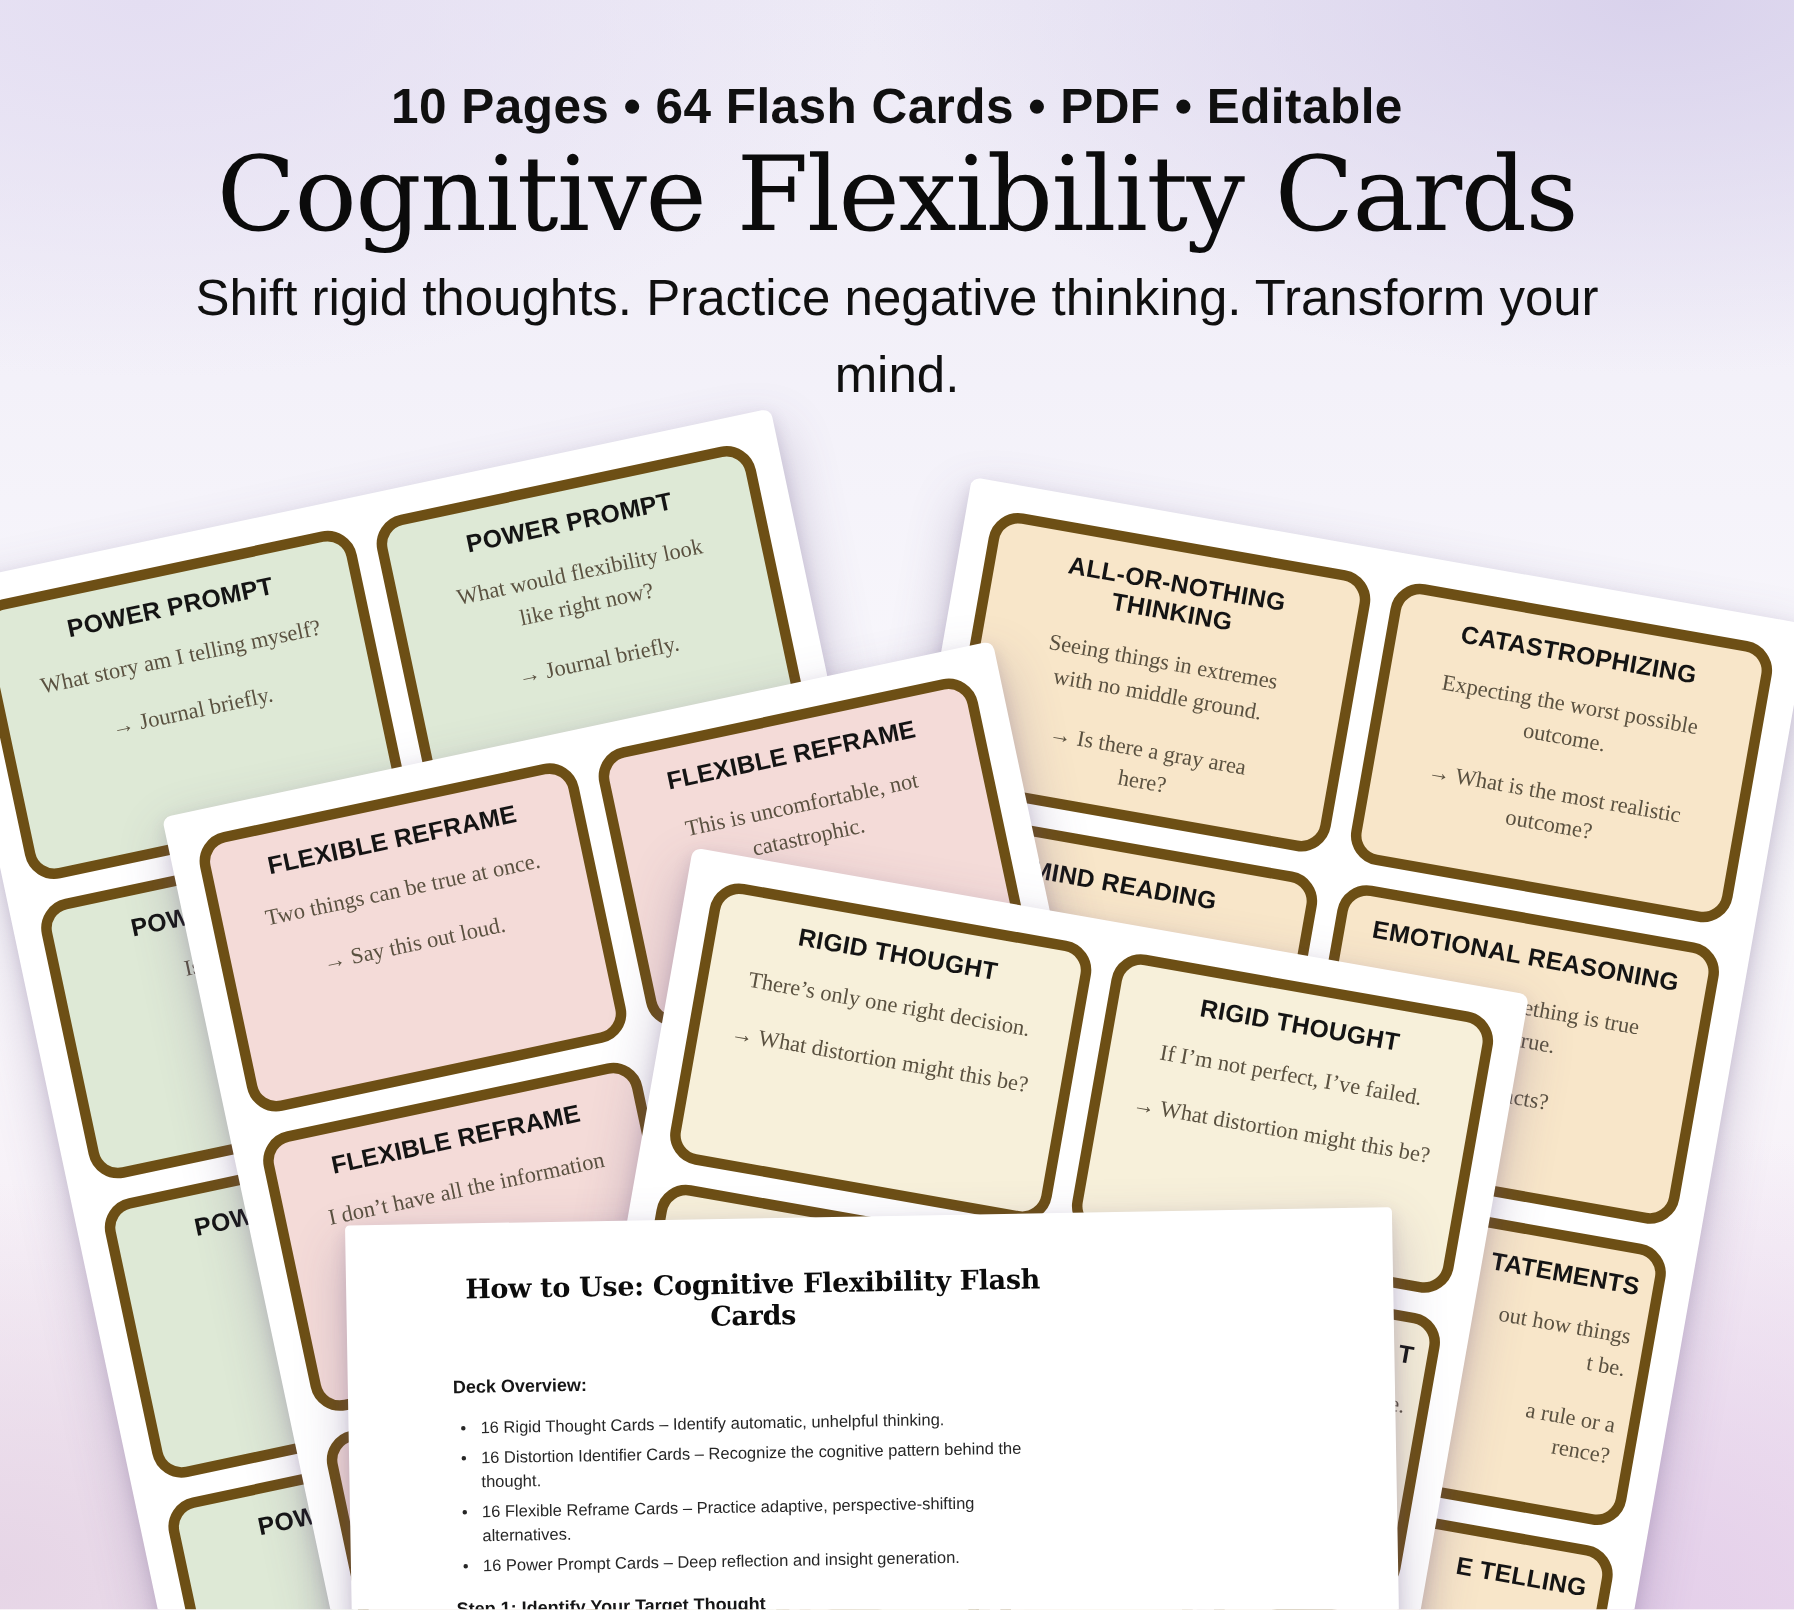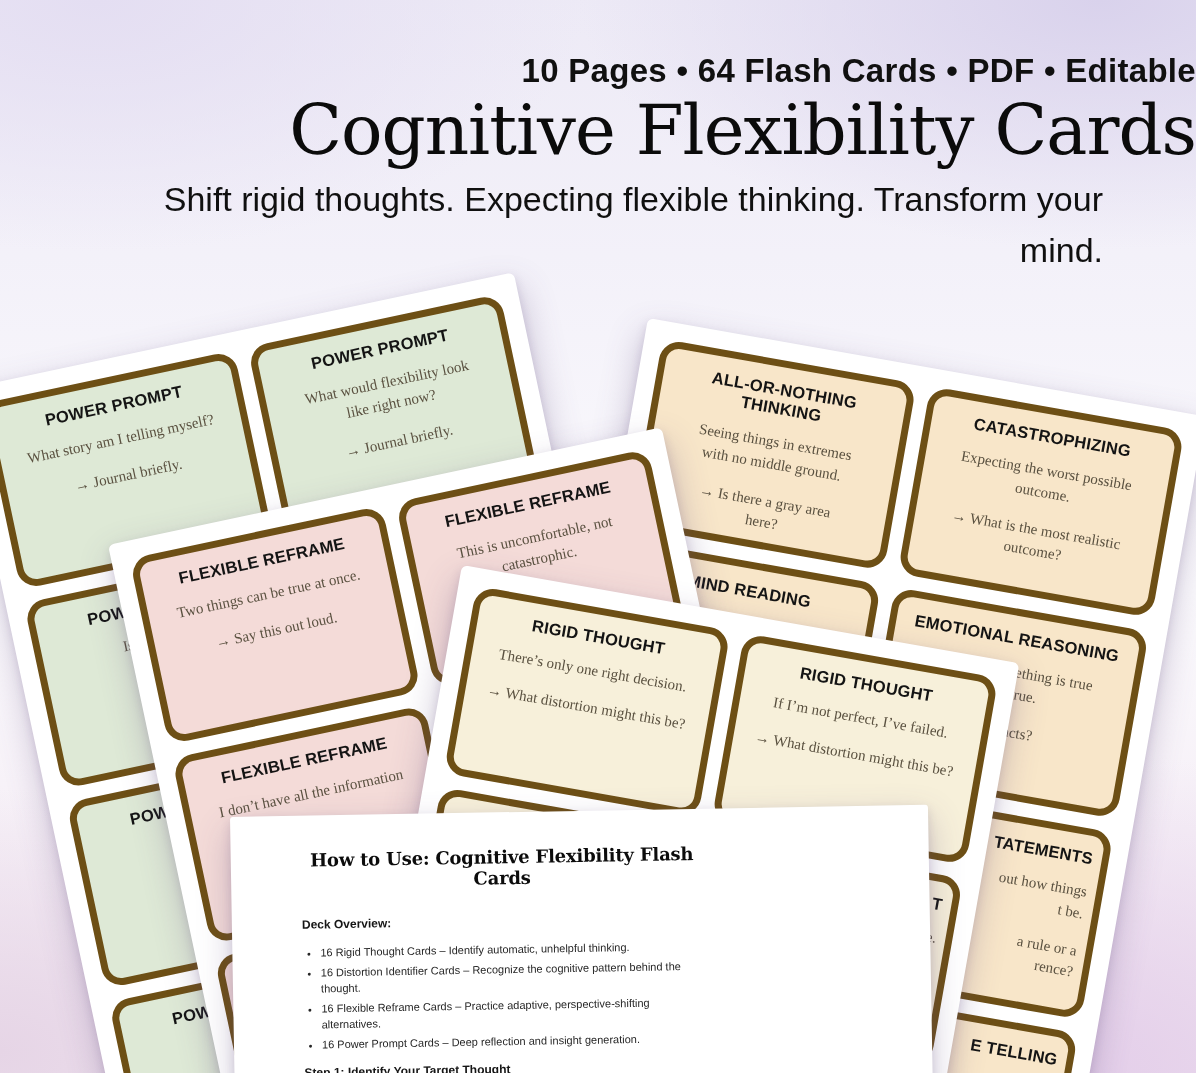--- a/index.html
+++ b/index.html
@@ -6,21 +6,21 @@
   .stage{
     position:relative;width:1196px;height:1073px;overflow:hidden;
     font-family:"Liberation Sans",sans-serif;
     background:
       radial-gradient(900px 520px at 88% 100%, #e3cde9 0%, rgba(227,205,233,0) 62%),
       radial-gradient(700px 480px at 0% 98%, #e6d5e6 0%, rgba(230,213,230,0) 55%),
       radial-gradient(820px 420px at 8% 0%, #e4def2 0%, rgba(228,222,242,0) 60%),
       radial-gradient(900px 430px at 92% 0%, #d9d2ec 0%, rgba(217,210,236,0) 58%),
       linear-gradient(180deg,#edeaf6 0%,#fbfafd 55%,#f1e6f1 100%);
   }
-  .header{position:absolute;top:52px;left:0;right:0;text-align:right;z-index:6;}
+  .header{position:absolute;top:52px;left:0;right:0;text-align:center;z-index:6;}
   .header .meta{font-size:33px;font-weight:600;color:#101010;letter-spacing:.3px;}
   .header .title{
     font-family:"DejaVu Serif","Liberation Serif",serif;
     font-size:69px;font-weight:400;color:#0b0b0b;letter-spacing:-1px;margin-top:4px;line-height:1.05;
   }
   .header .subtitle{
     font-size:34px;font-weight:400;color:#101010;line-height:1.5;
     max-width:1010px;margin:8px auto 0;
   }
   .page{
@@ -66,21 +66,21 @@
   .howto-step{font-size:12px;font-weight:700;margin-top:12px;color:#161616;}
 </style>
 </head>
 <body>
 
 <div class="stage">
 
   <div class="header">
     <div class="meta">10 Pages • 64 Flash Cards • PDF • Editable</div>
     <div class="title">Cognitive Flexibility Cards</div>
-    <div class="subtitle">Shift rigid thoughts. Expecting flexible thinking. Transform your mind.</div>
+    <div class="subtitle">Shift rigid thoughts. Practice negative thinking. Transform your mind.</div>
   </div>
 
   <div class="page page-green">
     <div class="grid">
         <div class="card" style="background: rgb(222, 233, 214);">
           <div class="card-title">POWER PROMPT</div>
           <div class="card-body">
             <div>What story am I telling myself?</div>
           </div>
           <div class="card-action">

